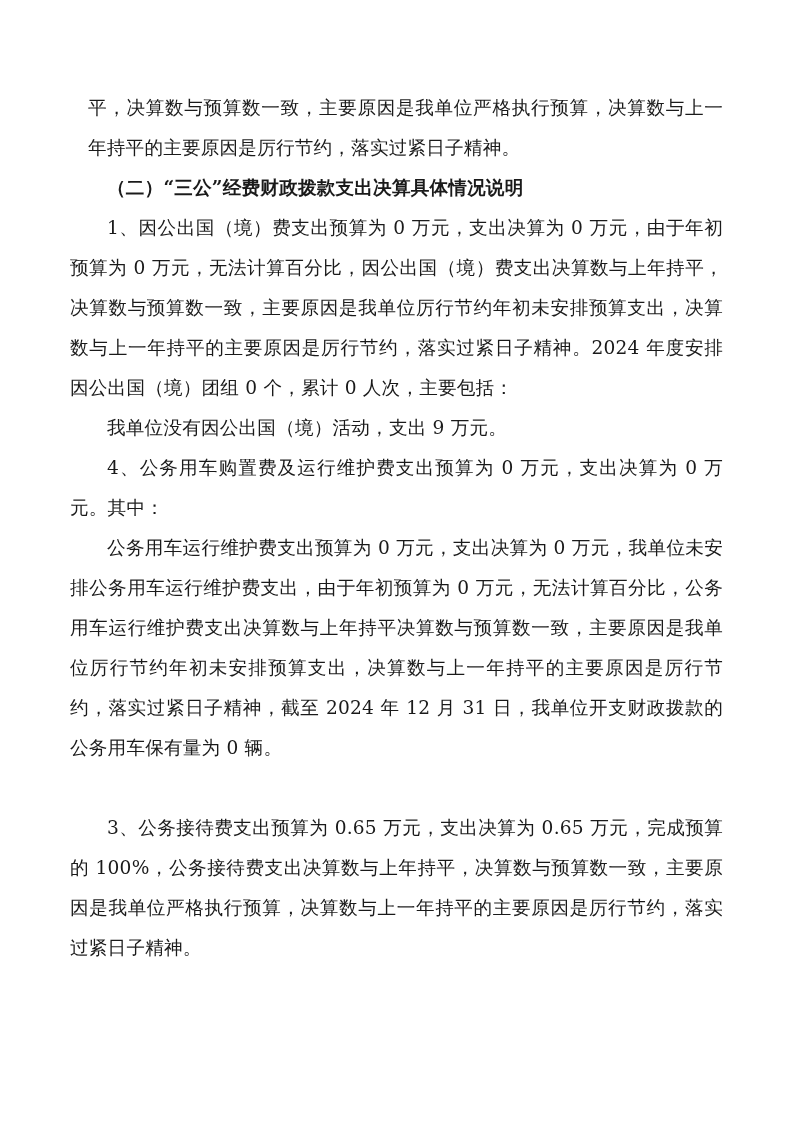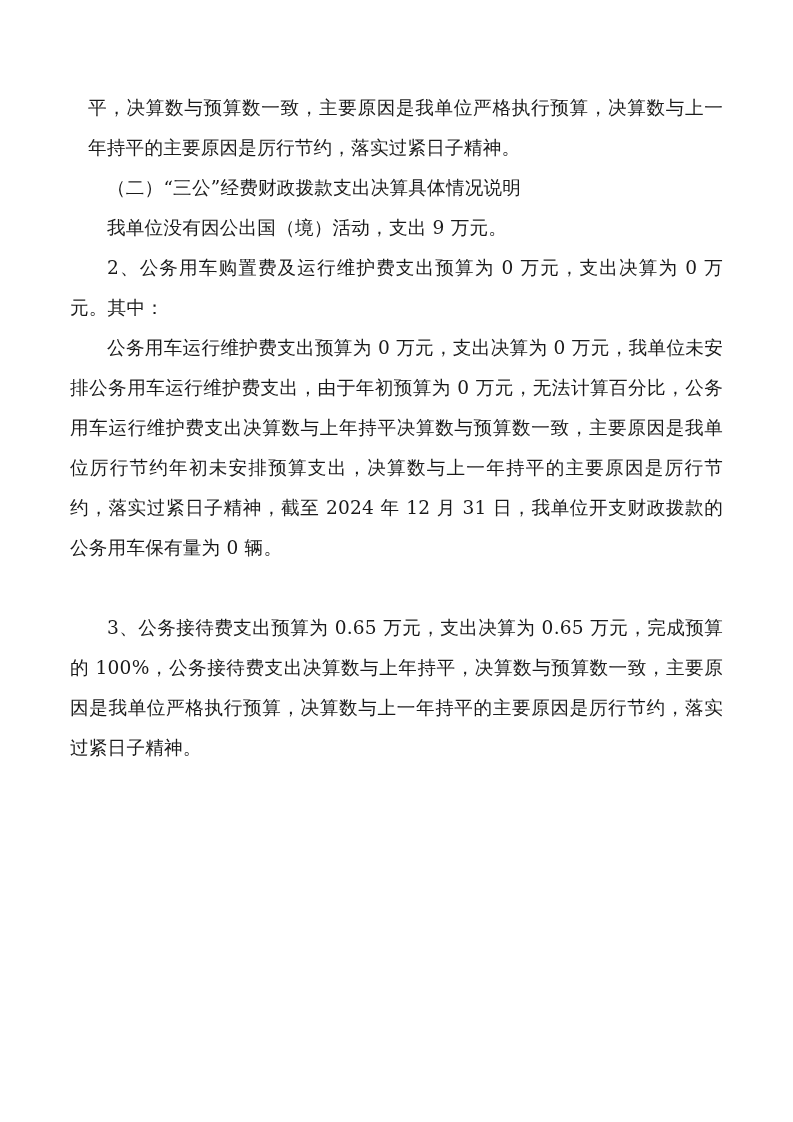--- a/index.html
+++ b/index.html
@@ -35,41 +35,42 @@
     margin: 0;
   }
   .para {
     text-indent: 0;
     margin-left: 18px;
   }
   .indent2 {
     text-indent: 37px;
   }
   .heading {
-    font-weight: normal;
+    font-weight: bold;
     text-indent: 37px;
   }
   .gap {
     height: 40px;
   }
 </style>
 </head>
 <body>
 
 <div class="page">
   <div class="doc-body">
 
     <p class="para">平，决算数与预算数一致，主要原因是我单位严格执行预算，决算数与上一年持平的主要原因是厉行节约，落实过紧日子精神。</p>
 
     <p class="heading">（二）“三公”经费财政拨款支出决算具体情况说明</p>
 
+    <p class="indent2">1、因公出国（境）费支出预算为 0 万元，支出决算为 0 万元，由于年初预算为 0 万元，无法计算百分比，因公出国（境）费支出决算数与上年持平，决算数与预算数一致，主要原因是我单位厉行节约年初未安排预算支出，决算数与上一年持平的主要原因是厉行节约，落实过紧日子精神。2024 年度安排因公出国（境）团组 0 个，累计 0 人次，主要包括：</p>
 
     <p class="indent2">我单位没有因公出国（境）活动，支出 9 万元。</p>
 
-    <p class="indent2">2、公务用车购置费及运行维护费支出预算为 0 万元，支出决算为 0 万元。其中：</p>
+    <p class="indent2">4、公务用车购置费及运行维护费支出预算为 0 万元，支出决算为 0 万元。其中：</p>
 
 
     <p class="indent2">公务用车运行维护费支出预算为 0 万元，支出决算为 0 万元，我单位未安排公务用车运行维护费支出，由于年初预算为 0 万元，无法计算百分比，公务用车运行维护费支出决算数与上年持平决算数与预算数一致，主要原因是我单位厉行节约年初未安排预算支出，决算数与上一年持平的主要原因是厉行节约，落实过紧日子精神，截至 2024 年 12 月 31 日，我单位开支财政拨款的公务用车保有量为 0 辆。</p>
 
     <div class="gap"></div>
 
     <p class="indent2">3、公务接待费支出预算为 0.65 万元，支出决算为 0.65 万元，完成预算的 100%，公务接待费支出决算数与上年持平，决算数与预算数一致，主要原因是我单位严格执行预算，决算数与上一年持平的主要原因是厉行节约，落实过紧日子精神。</p>
 
   </div>
 </div>

